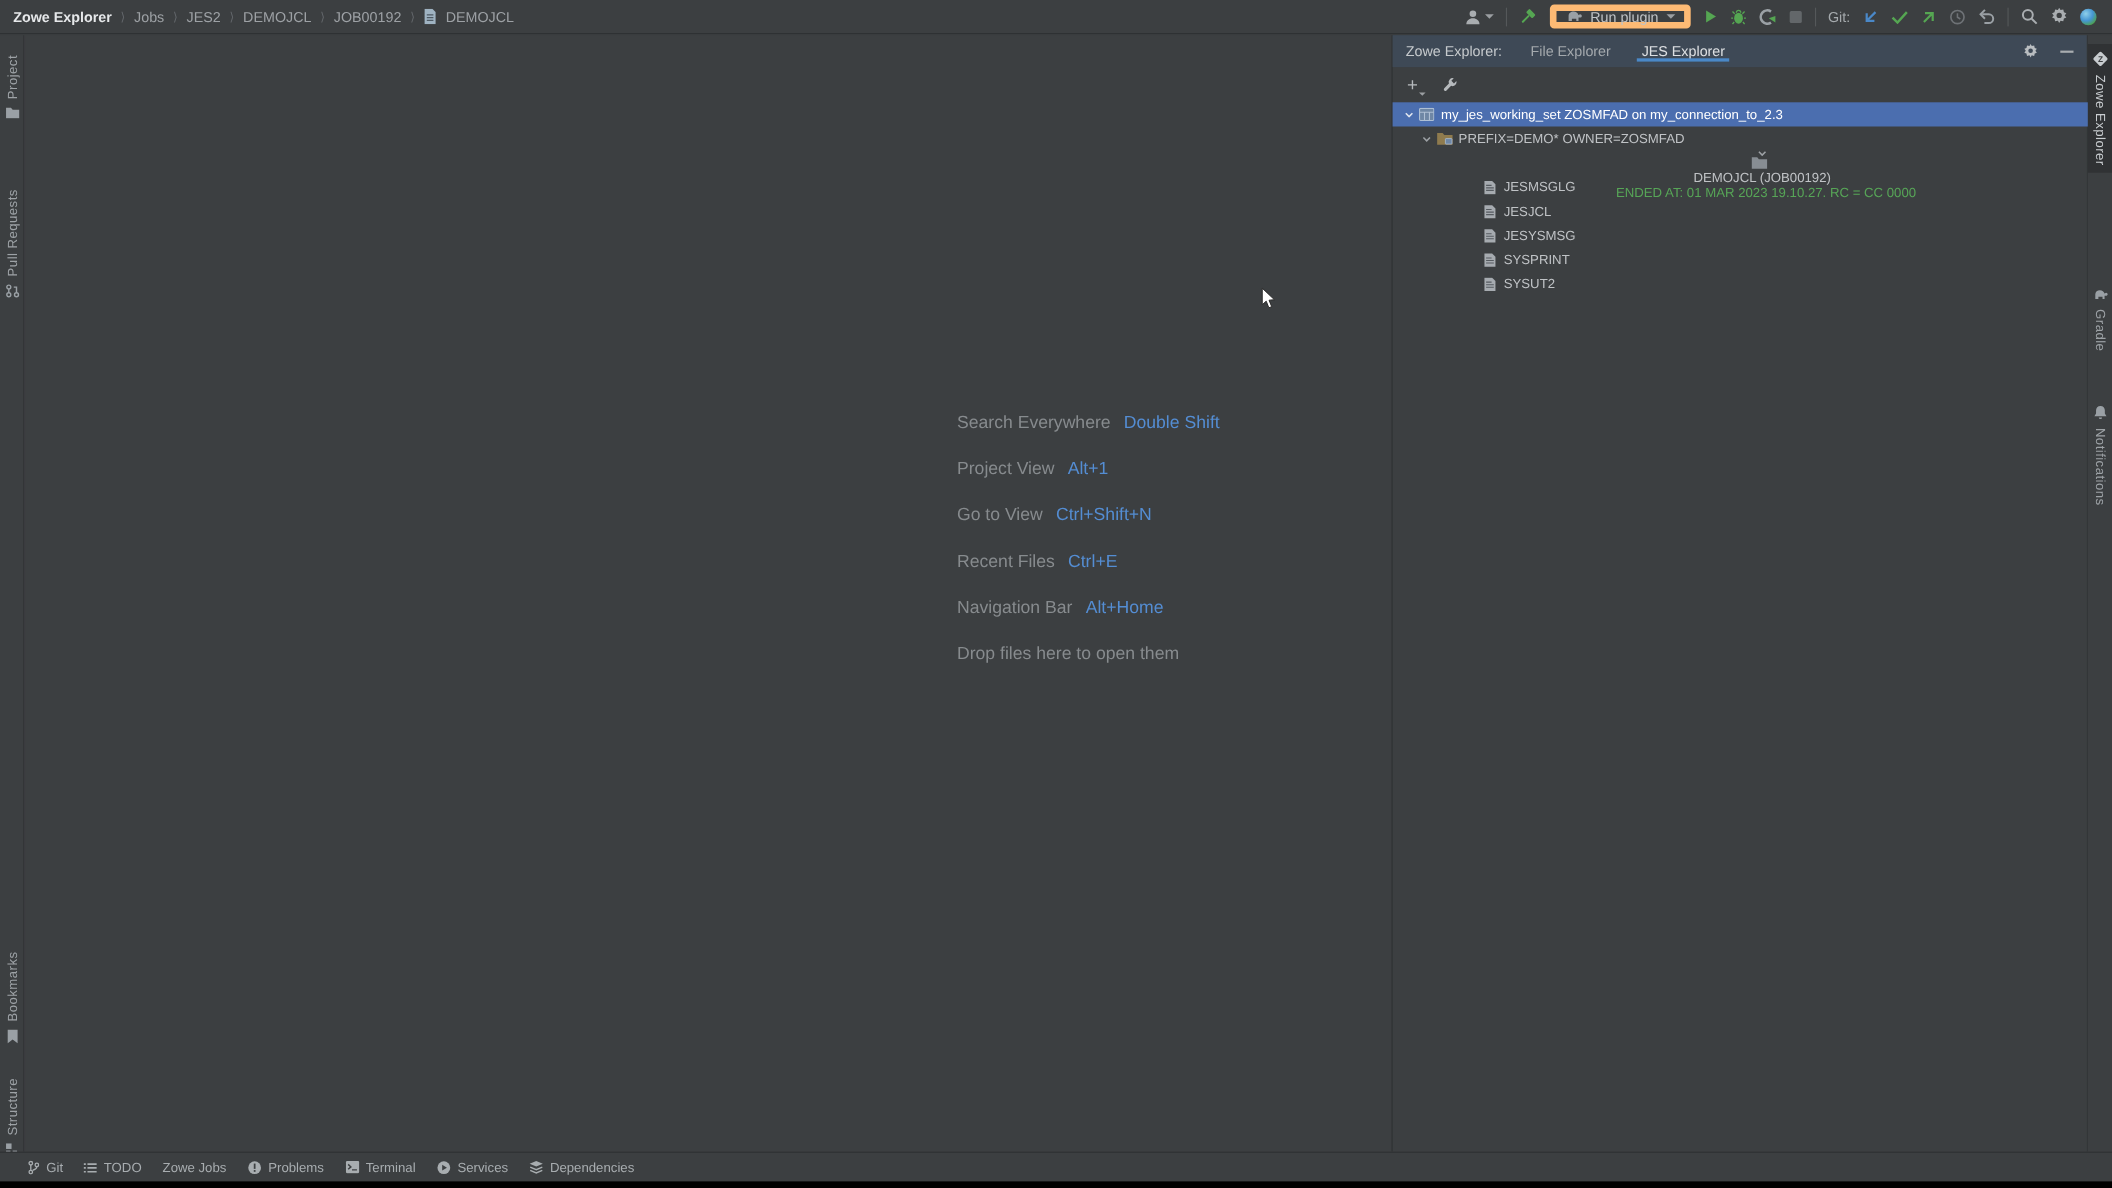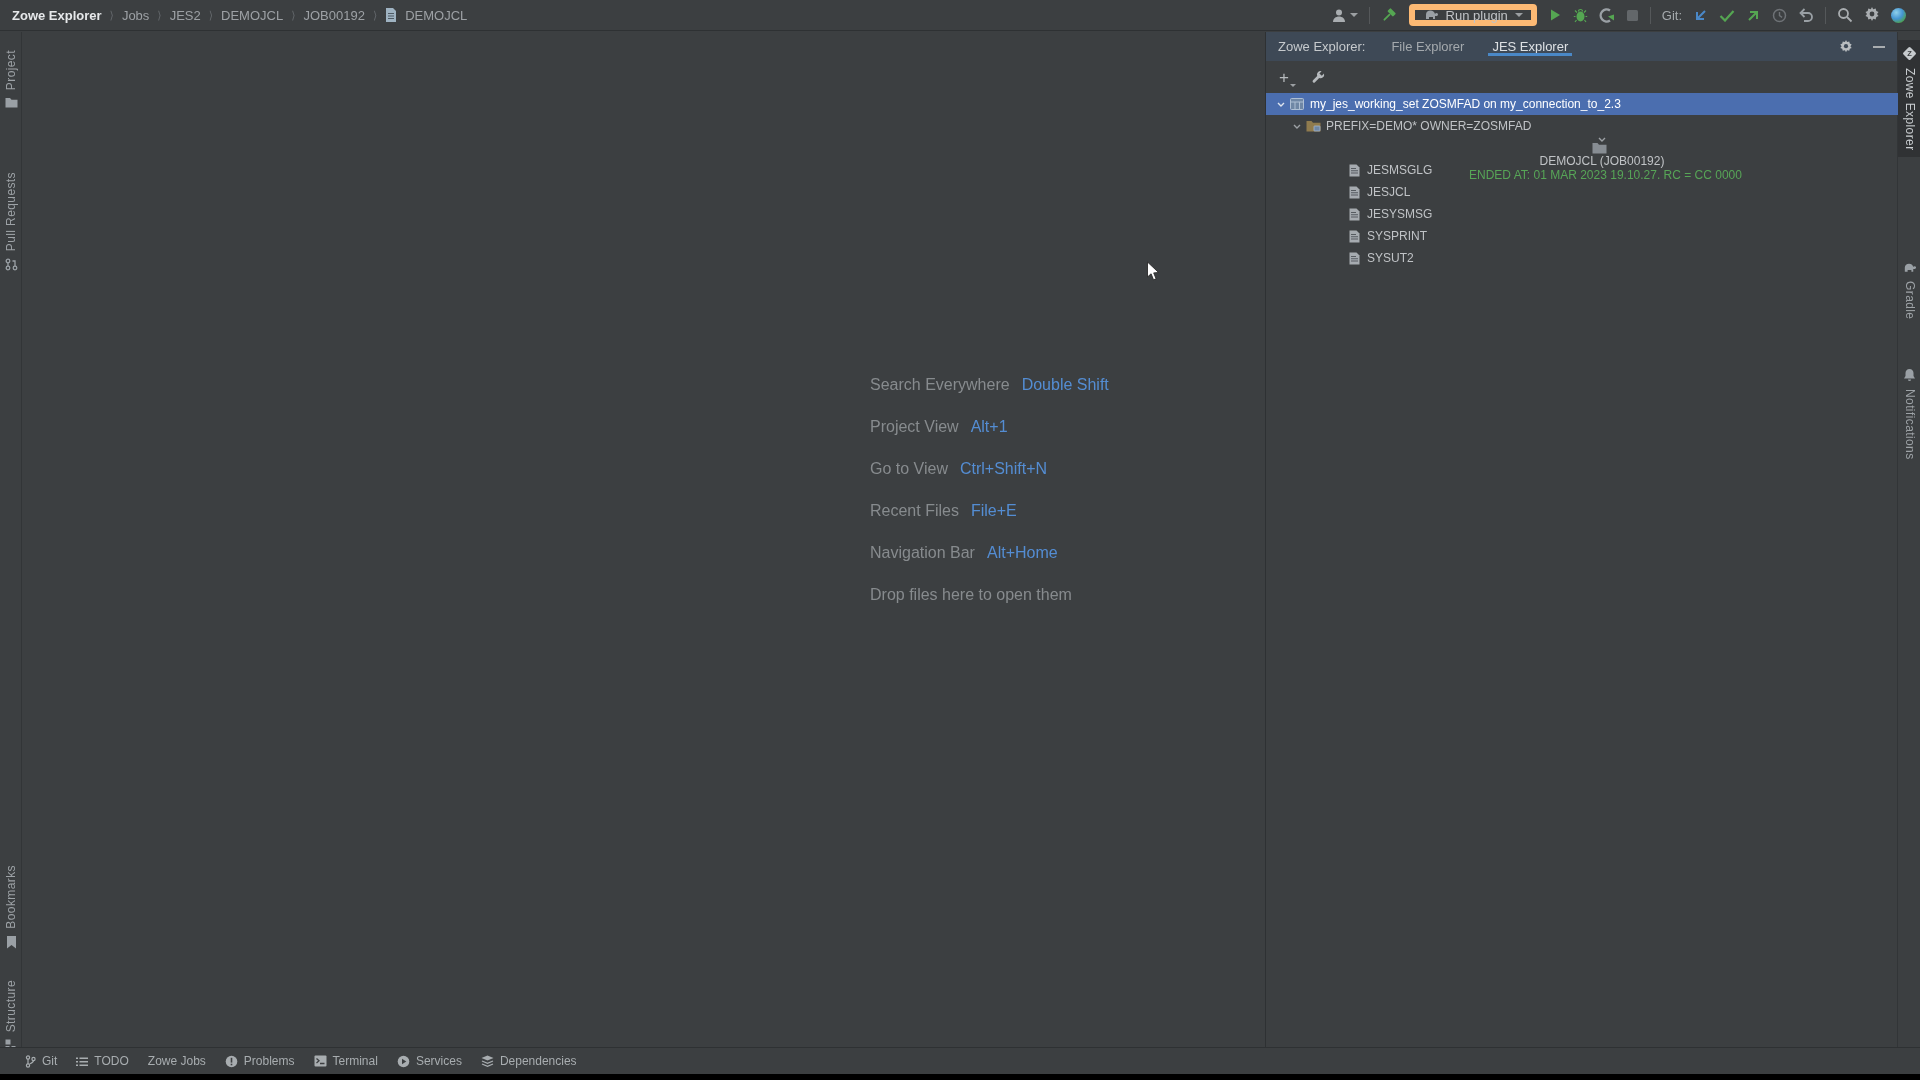--- a/index.html
+++ b/index.html
@@ -286,21 +286,21 @@
       <div class="sc-line">
         <span>Project View</span>
         <span class="sc-keys">Alt+1</span>
       </div>
       <div class="sc-line">
         <span>Go to View</span>
         <span class="sc-keys">Ctrl+Shift+N</span>
       </div>
       <div class="sc-line">
         <span>Recent Files</span>
-        <span class="sc-keys">File+E</span>
+        <span class="sc-keys">Ctrl+E</span>
       </div>
       <div class="sc-line">
         <span>Navigation Bar</span>
         <span class="sc-keys">Alt+Home</span>
       </div>
       <div class="sc-line">
         <span>Drop files here to open them</span>
       </div>
     </div>
   </div>

